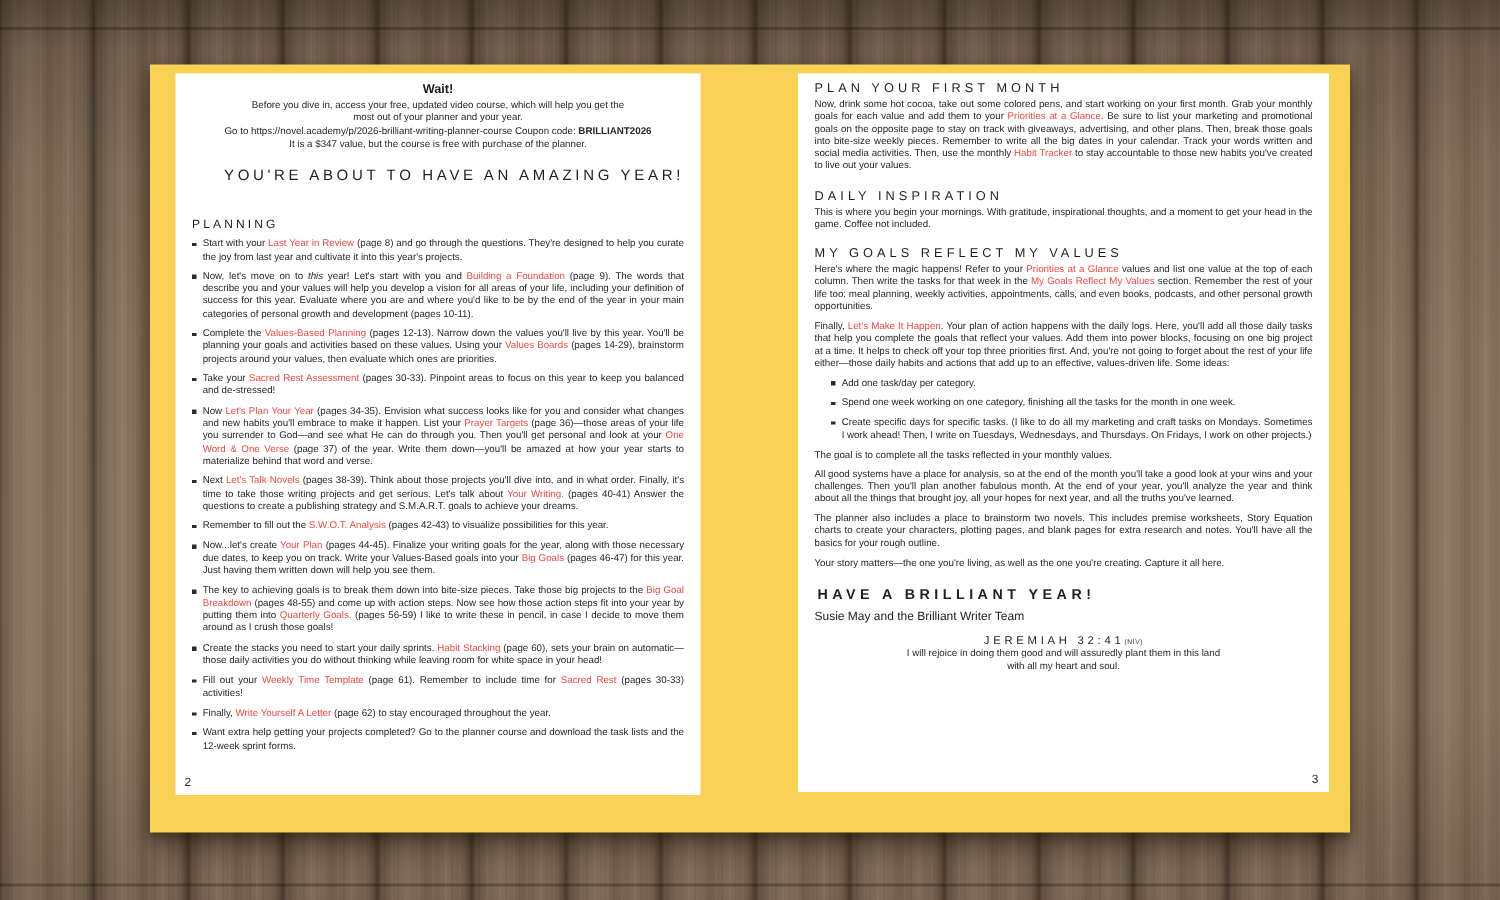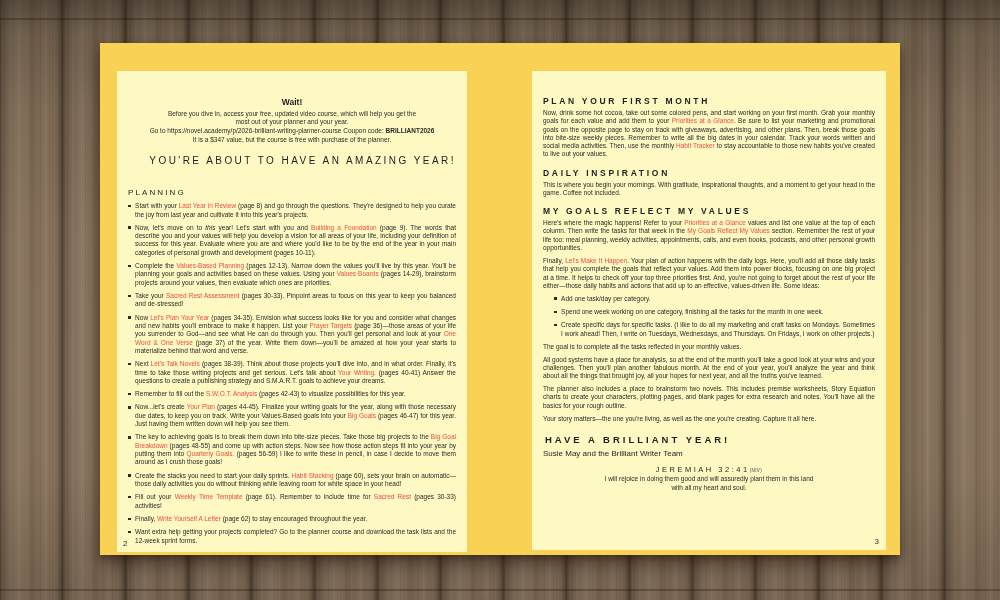--- a/index.html
+++ b/index.html
@@ -19,22 +19,22 @@
   .seam{position:absolute;left:0;width:1000px;height:2px;background:rgba(20,14,9,.28);}
   .seam.top{top:18px;} .seam.bottom{top:589px;}
 
   .mat{
     position:absolute;left:100px;top:43px;width:800px;height:512px;
     background:#f9d255;
     box-shadow:0 10px 18px rgba(30,18,8,.5), 0 3px 6px rgba(30,18,8,.35);
   }
 
   .page{
-    position:absolute;top:28px;background:#fef9c3;box-sizing:border-box;
-    padding:24px 11px 0;
+    position:absolute;top:6px;background:#ffffff;box-sizing:border-box;
+    padding:3px 11px 0;
     font-size:6.5px;line-height:1.28;color:#282828;text-align:justify;
     overflow:hidden;
   }
   .page.left{left:17px;width:350px;height:481px;}
   .page.right{left:432px;width:354px;height:479px;}
 
   .intro{text-align:center;margin-top:2px;}
   .intro-title{font-weight:bold;font-size:8.5px;margin-bottom:2px;color:#1c1c1c;}
   .intro-lines div{font-size:6.5px;line-height:1.32;text-align:center;}
 
@@ -46,21 +46,21 @@
     font-size:8px;font-weight:400;letter-spacing:2.1px;color:#1f1f1f;
     margin:20px 0 4px;white-space:nowrap;text-align:left;
   }
 
   .bullet{display:flex;gap:4.5px;margin:0 0 5px;}
   .bullet .dot{flex:none;width:2.6px;height:2.6px;background:#2a2a2a;margin-top:2.6px;}
   .bullet p{flex:1;margin:0;}
   .bullet.indent{margin-left:11px;}
 
   .sec-heading{
-    font-size:8.5px;font-weight:700;letter-spacing:2.7px;color:#1f1f1f;
+    font-size:8.5px;font-weight:400;letter-spacing:2.7px;color:#1f1f1f;
     margin:9px 0 2px;white-space:nowrap;text-align:left;
   }
   .blocks .sec-heading:first-child{margin-top:1px;}
   .para{margin:0 0 4.5px;}
 
   .seg-r{color:#ee4a44;}
   .seg-i{font-style:italic;}
   .seg-b{font-weight:bold;}
 
   .closing-heading{

